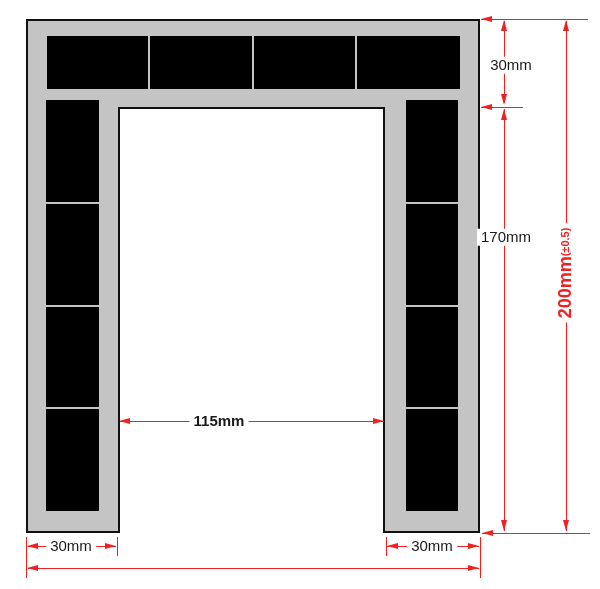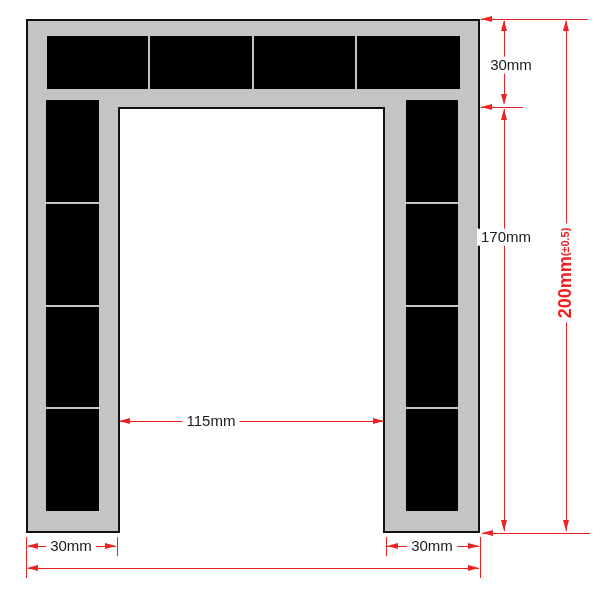--- a/index.html
+++ b/index.html
@@ -117,20 +117,20 @@
   <div class="abs ar ar-r" style="left:468px;top:565px;"></div>
 
   <div class="abs lbl" style="left:511px;top:65px;">30mm</div>
 
   <div class="abs lbl" style="left:506px;top:237px;">170mm</div>
 
   <div class="abs lbl lbl-red lbl-rot" style="left:566px;top:273px;">
     <span>200mm</span><span class="tol">(±0.5)</span>
   </div>
 
-  <div class="abs lbl" style="left:211px;top:421px;">115mm</div>
+  <div class="abs lbl" style="left:219px;top:421px;font-weight:bold;">115mm</div>
 
   <div class="abs lbl" style="left:71px;top:546px;">30mm</div>
 
   <div class="abs lbl" style="left:432px;top:546px;">30mm</div>
 
 
 </div>
 
 </body></html>

